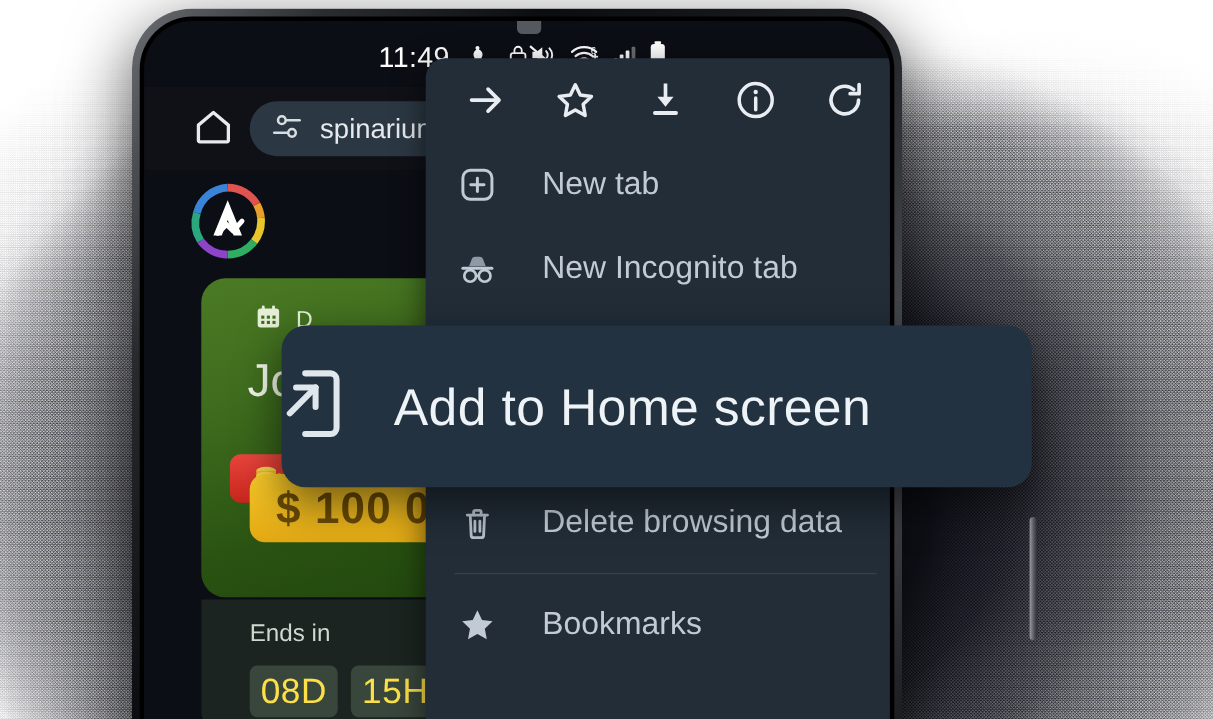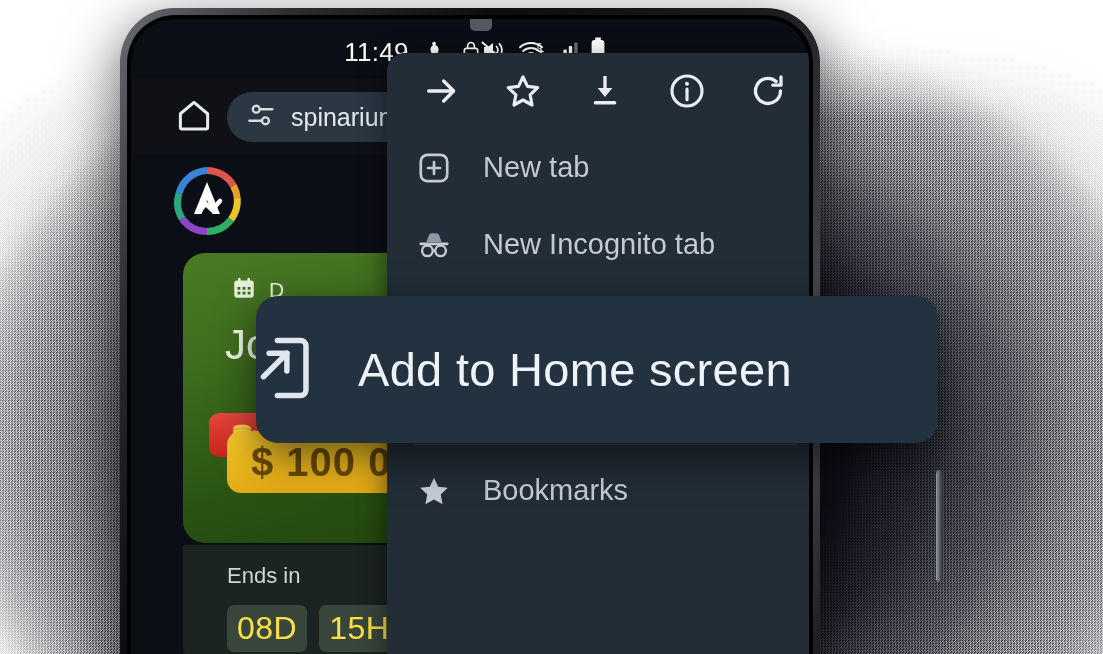--- a/index.html
+++ b/index.html
@@ -157,21 +157,21 @@
     box-shadow:0 8px 28px rgba(0,0,0,.55);
     overflow:hidden;
     z-index:20;
   }
   #menu-icon-row{
     display:flex;align-items:center;justify-content:space-around;
     height:76px;padding:0 14px;box-sizing:border-box;
   }
   .menu-icon-btn{display:flex;align-items:center;justify-content:center;width:58px;height:58px;}
   .menu-item{
-    display:flex;align-items:center;gap:30px;
+    display:flex;align-items:center;gap:40px;
     height:77px;padding-left:28px;box-sizing:border-box;
     color:#c2cad3;font-size:29px;
   }
   .menu-item .mlabel{white-space:nowrap;}
   .mi-icon{width:38px;display:flex;align-items:center;justify-content:center;flex:0 0 38px;}
   .menu-sep{height:1px;background:#39444f;margin:7px 26px 7px 26px;}
 
   
   #magnifier{
     position:absolute;left:256px;top:296px;width:682px;height:147px;
@@ -393,20 +393,31 @@
           </span>
           <span class="mlabel">New Incognito tab</span>
         </div>
 
         <div class="menu-item" style="visibility:hidden;height:77px;">
           <span class="mi-icon"></span>
           <span class="mlabel">Add to Home screen</span>
         </div>
         <div style="height:77px;"></div>
 
+        <div class="menu-item">
+          <span class="mi-icon">
+            <svg width="34" height="34" viewBox="0 0 24 24" fill="none" stroke="#b8c1cb" stroke-width="1.8" stroke-linecap="round">
+              <path d="M5.5 6.5h13"></path>
+              <path d="M7.4 6.5 8 19.4c0 .9.7 1.6 1.6 1.6h4.8c.9 0 1.6-.7 1.6-1.6l.6-12.9"></path>
+              <path d="M10.4 10.5v6.5M13.6 10.5v6.5"></path>
+              <path d="M9.6 6.5V4.6c0-.6.5-1.1 1.1-1.1h2.6c.6 0 1.1.5 1.1 1.1v1.9"></path>
+            </svg>
+          </span>
+          <span class="mlabel">Delete browsing data</span>
+        </div>
 
         <div class="menu-sep"></div>
 
 
         <div class="menu-item">
           <span class="mi-icon">
             <svg width="36" height="36" viewBox="0 0 24 24" fill="#c2cad3">
               <path d="M12 3.2l2.8 5.9 6.4.8-4.7 4.5 1.2 6.4-5.7-3.2-5.7 3.2 1.2-6.4L2.8 9.9l6.4-.8z"></path>
             </svg>
           </span>

